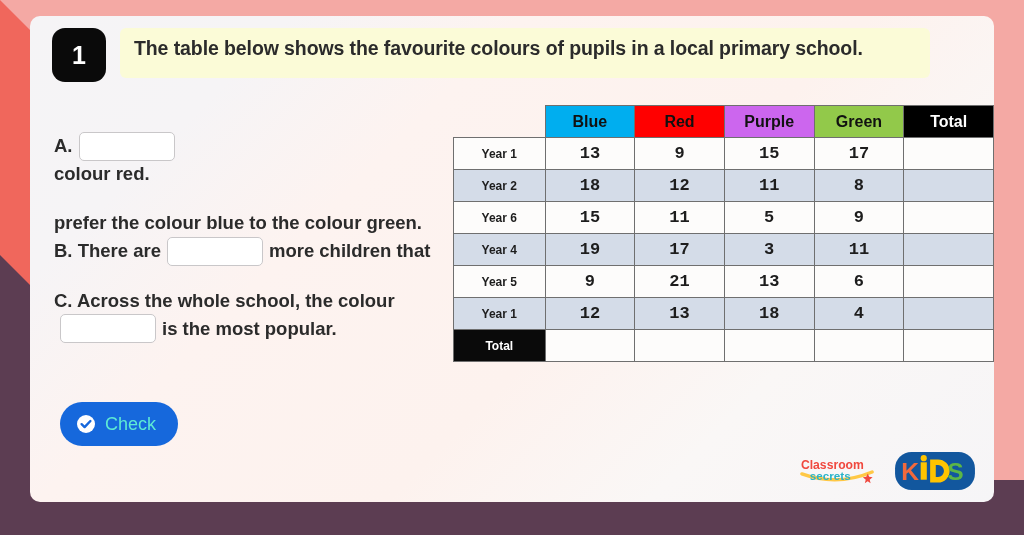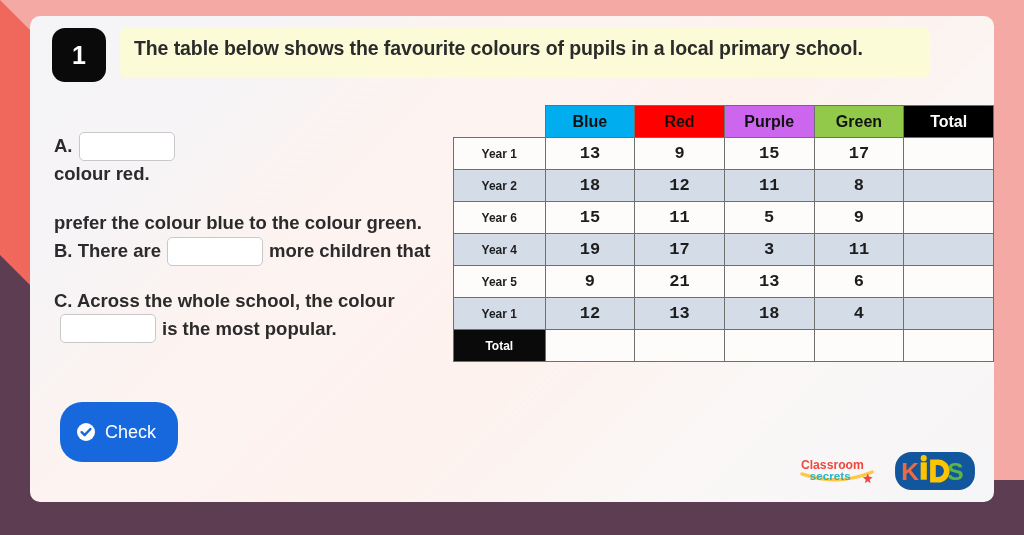--- a/index.html
+++ b/index.html
@@ -138,24 +138,24 @@
 
   
   #check-button {
     position: absolute;
     left: 30px;
     top: 386px;
     display: flex;
     align-items: center;
     gap: 9px;
     background: #1668dc;
-    color: #ffffff;
+    color: #5eead4;
     border: none;
     border-radius: 22px;
-    height: 60px;
+    height: 44px;
     padding: 0 22px 0 16px;
     font-family: "Liberation Sans", sans-serif;
     font-size: 18px;
     cursor: pointer;
   }
   #check-icon {
     width: 20px; height: 20px; flex: none;
     display: block;
   }
 

